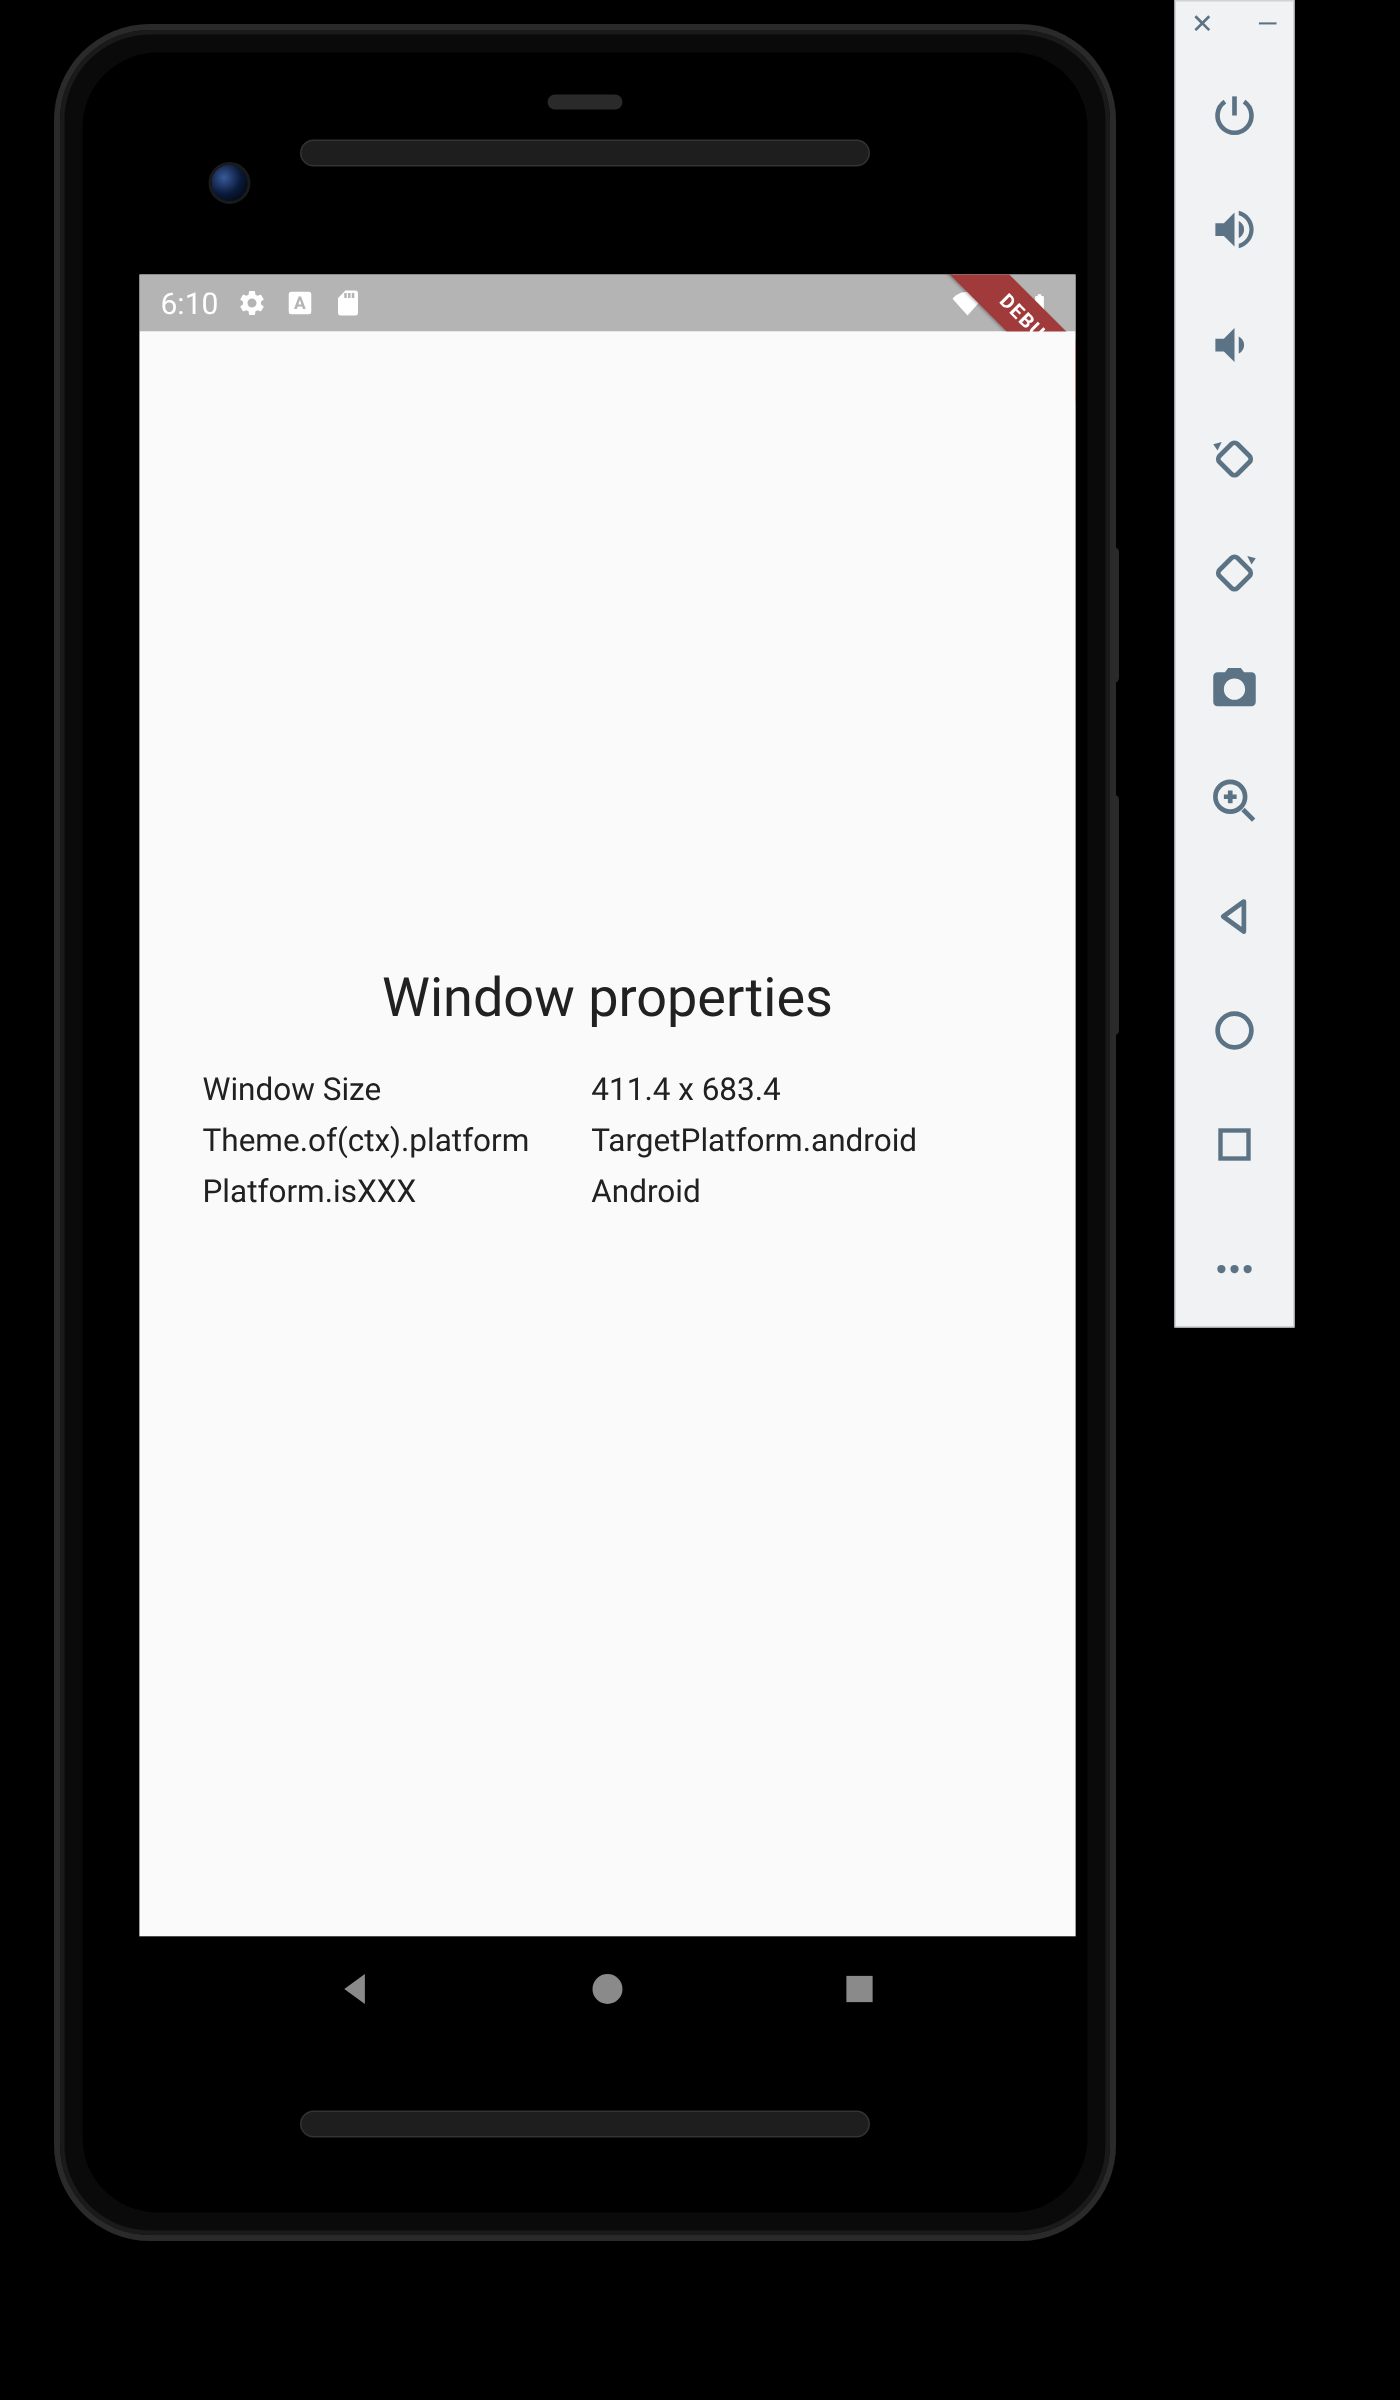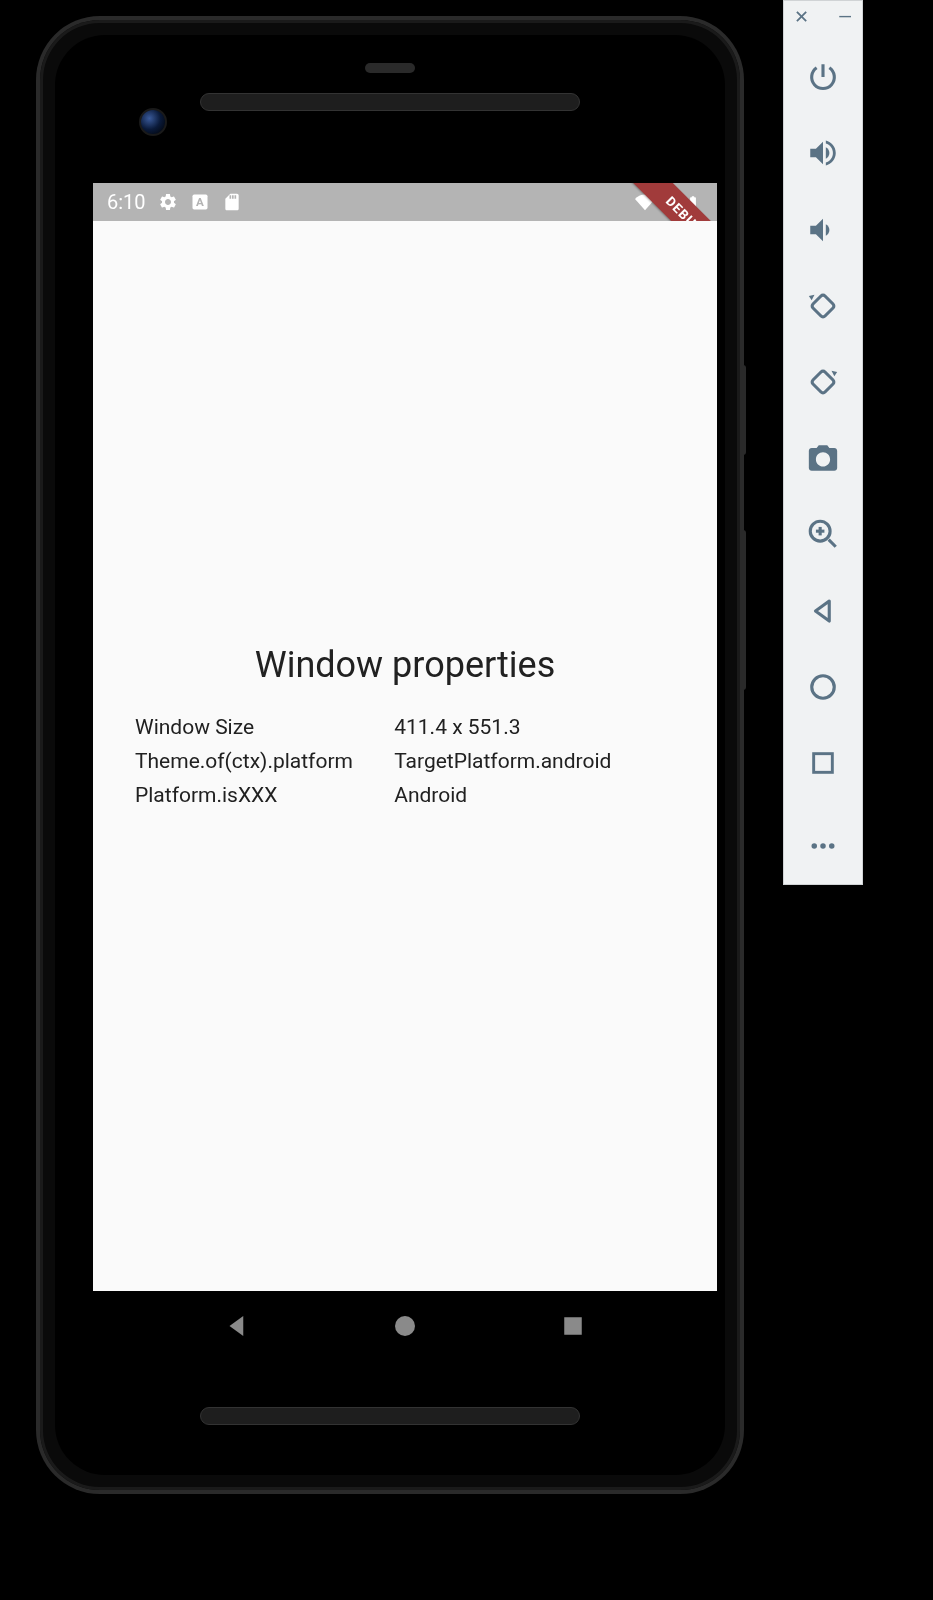--- a/index.html
+++ b/index.html
@@ -306,21 +306,21 @@
 
       <div class="debug-banner">
         <span>DEBUG</span>
       </div>
 
       <div class="app-content">
         <div class="page-title">Window properties</div>
         <div class="props-table">
           <div class="prop-row">
             <div class="prop-label">Window Size</div>
-            <div class="prop-value">411.4 x 551.3</div>
+            <div class="prop-value">411.4 x 683.4</div>
           </div>
           <div class="prop-row">
             <div class="prop-label">Theme.of(ctx).platform</div>
             <div class="prop-value">TargetPlatform.android</div>
           </div>
           <div class="prop-row">
             <div class="prop-label">Platform.isXXX</div>
             <div class="prop-value">Android</div>
           </div>
         </div>

